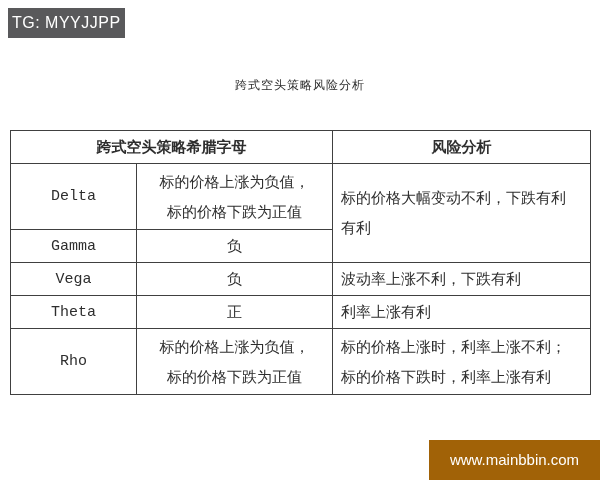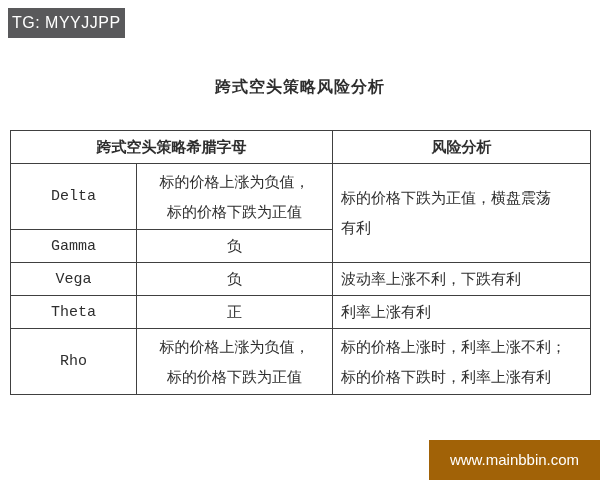--- a/index.html
+++ b/index.html
@@ -25,22 +25,22 @@
     font-size: 16px;
     letter-spacing: 0.5px;
   }
   .title {
     position: absolute;
     top: 77px;
     left: 0;
     width: 100%;
     margin: 0;
     text-align: center;
-    font-size: 16px;
-    font-weight: bold;
+    font-size: 12px;
+    font-weight: normal;
     letter-spacing: 1px;
   }
   .risk-table {
     position: absolute;
     left: 10px;
     top: 130px;
     width: 580px;
     border-collapse: collapse;
     table-layout: fixed;
     font-size: 15px;
@@ -98,21 +98,21 @@
         <td class="th">风险分析</td>
       </tr>
 
       <tr class="r-tall">
         <td class="greek">Delta</td>
         <td class="multiline">
           <div class="line">标的价格上涨为负值，</div>
           <div class="line">标的价格下跌为正值</div>
         </td>
         <td class="risk-cell multiline" rowspan="2">
-          <div class="line">标的价格下跌为正值，横盘震荡</div>
+          <div class="line">标的价格大幅变动不利，下跌有利</div>
           <div class="line">有利</div>
         </td>
       </tr>
 
       <tr class="r-short">
         <td class="greek">Gamma</td>
         <td>负</td>
       </tr>
 
       <tr class="r-short">

